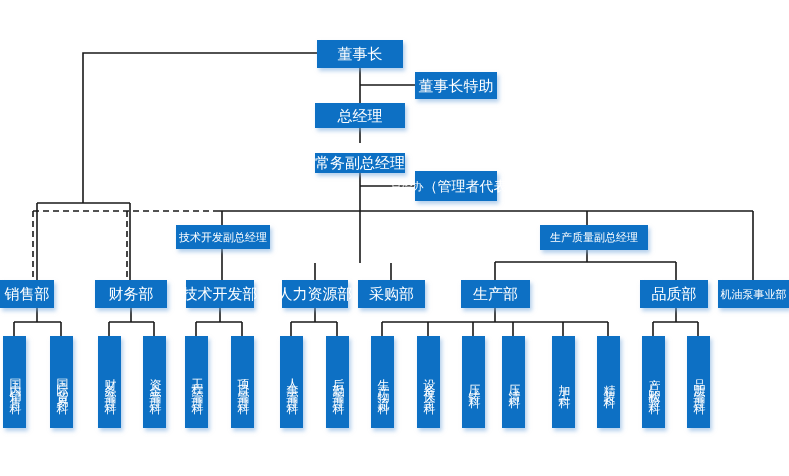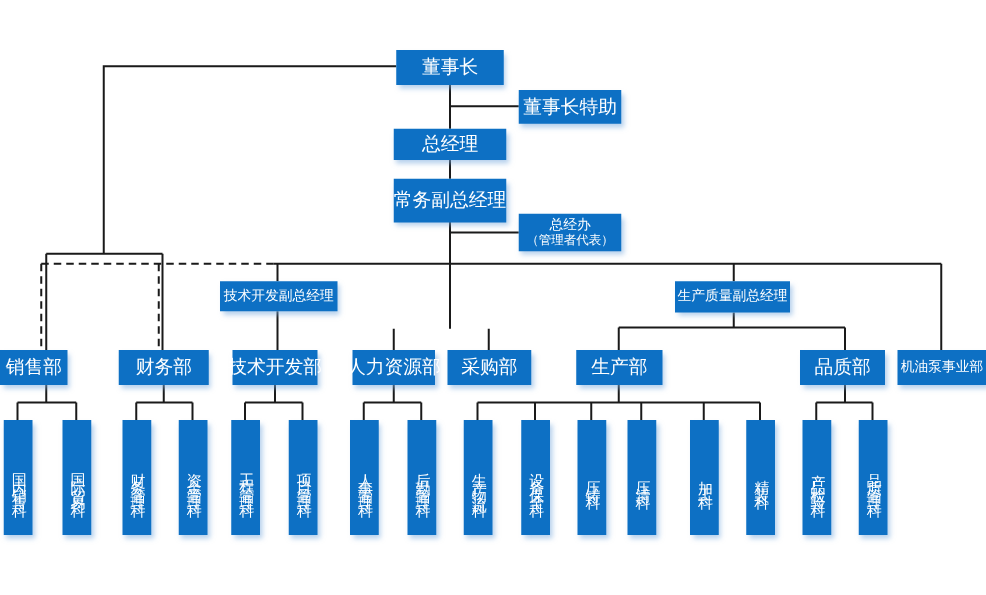--- a/index.html
+++ b/index.html
@@ -9,22 +9,22 @@
   }
   .stage svg{position:absolute;left:0;top:0;}
   .box{
     position:absolute;background:#0d70c4;color:#ffffff;
     display:flex;align-items:center;justify-content:center;
     font-size:15px;line-height:1.15;text-align:center;
     box-sizing:border-box;box-shadow:2px 3px 4px rgba(120,170,220,.55);
     white-space:nowrap;
   }
   .box.small{font-size:11px;}
-  .box.two-line{flex-direction:column;font-size:11px;}
-  .box.two-line .sub{font-size:10px;}
+  .box.two-line{flex-direction:row;font-size:11px;}
+  .box.two-line .sub{font-size:14px;}
   .vbox{
     writing-mode:vertical-rl;text-orientation:upright;
     letter-spacing:6px;font-size:12px;padding-top:4px;
   }
 </style>
 </head>
 <body>
 
 <div class="stage">
 
@@ -44,27 +44,27 @@
              M220 308 L220 322 M196 322 L242 322 M196 322 L196 336 M242 322 L242 336
              M315 308 L315 322 M291 322 L337 322 M291 322 L291 336 M337 322 L337 336
              M495 308 L495 322 M382 322 L608 322 M382 322 L382 336 M428 322 L428 336 M473 322 L473 336 M513 322 L513 336 M563 322 L563 336 M608 322 L608 336
              M676 308 L676 322 M653 322 L698 322 M653 322 L653 336 M698 322 L698 336"></path>
     <path fill="none" stroke="#1a1a1a" stroke-width="1.6" stroke-dasharray="6 4" d="M33 211 L219 211 M33 211 L33 280 M127 211 L127 280"></path>
   </svg>
 
   <div class="box" style="left:317px;top:40px;width:86px;height:28px">董事长</div>
   <div class="box" style="left:415px;top:72px;width:82px;height:27px">董事长特助</div>
   <div class="box" style="left:315px;top:103px;width:90px;height:25px">总经理</div>
-  <div class="box" style="left:315px;top:143px;width:90px;height:35px">常务副总经理</div>
+  <div class="box" style="left:315px;top:153px;width:90px;height:20px">常务副总经理</div>
   <div class="box two-line" style="left:415px;top:171px;width:82px;height:30px">
     <span>总经办</span>
     <span class="sub">（管理者代表）</span>
   </div>
   <div class="box small" style="left:176px;top:225px;width:94px;height:24px">技术开发副总经理</div>
-  <div class="box small" style="left:540px;top:225px;width:92px;height:25px">生产质量副总经理</div>
+  <div class="box small" style="left:540px;top:225px;width:108px;height:25px">生产质量副总经理</div>
 
   <div class="box" style="left:0px;top:280px;width:54px;height:28px">销售部</div>
   <div class="box" style="left:95px;top:280px;width:72px;height:28px">财务部</div>
   <div class="box" style="left:186px;top:280px;width:68px;height:28px">技术开发部</div>
   <div class="box" style="left:282px;top:280px;width:66px;height:28px">人力资源部</div>
   <div class="box" style="left:358px;top:280px;width:67px;height:28px">采购部</div>
   <div class="box" style="left:461px;top:280px;width:69px;height:28px">生产部</div>
   <div class="box" style="left:640px;top:280px;width:68px;height:28px">品质部</div>
   <div class="box small" style="left:718px;top:280px;width:71px;height:28px">机油泵事业部</div>
 

